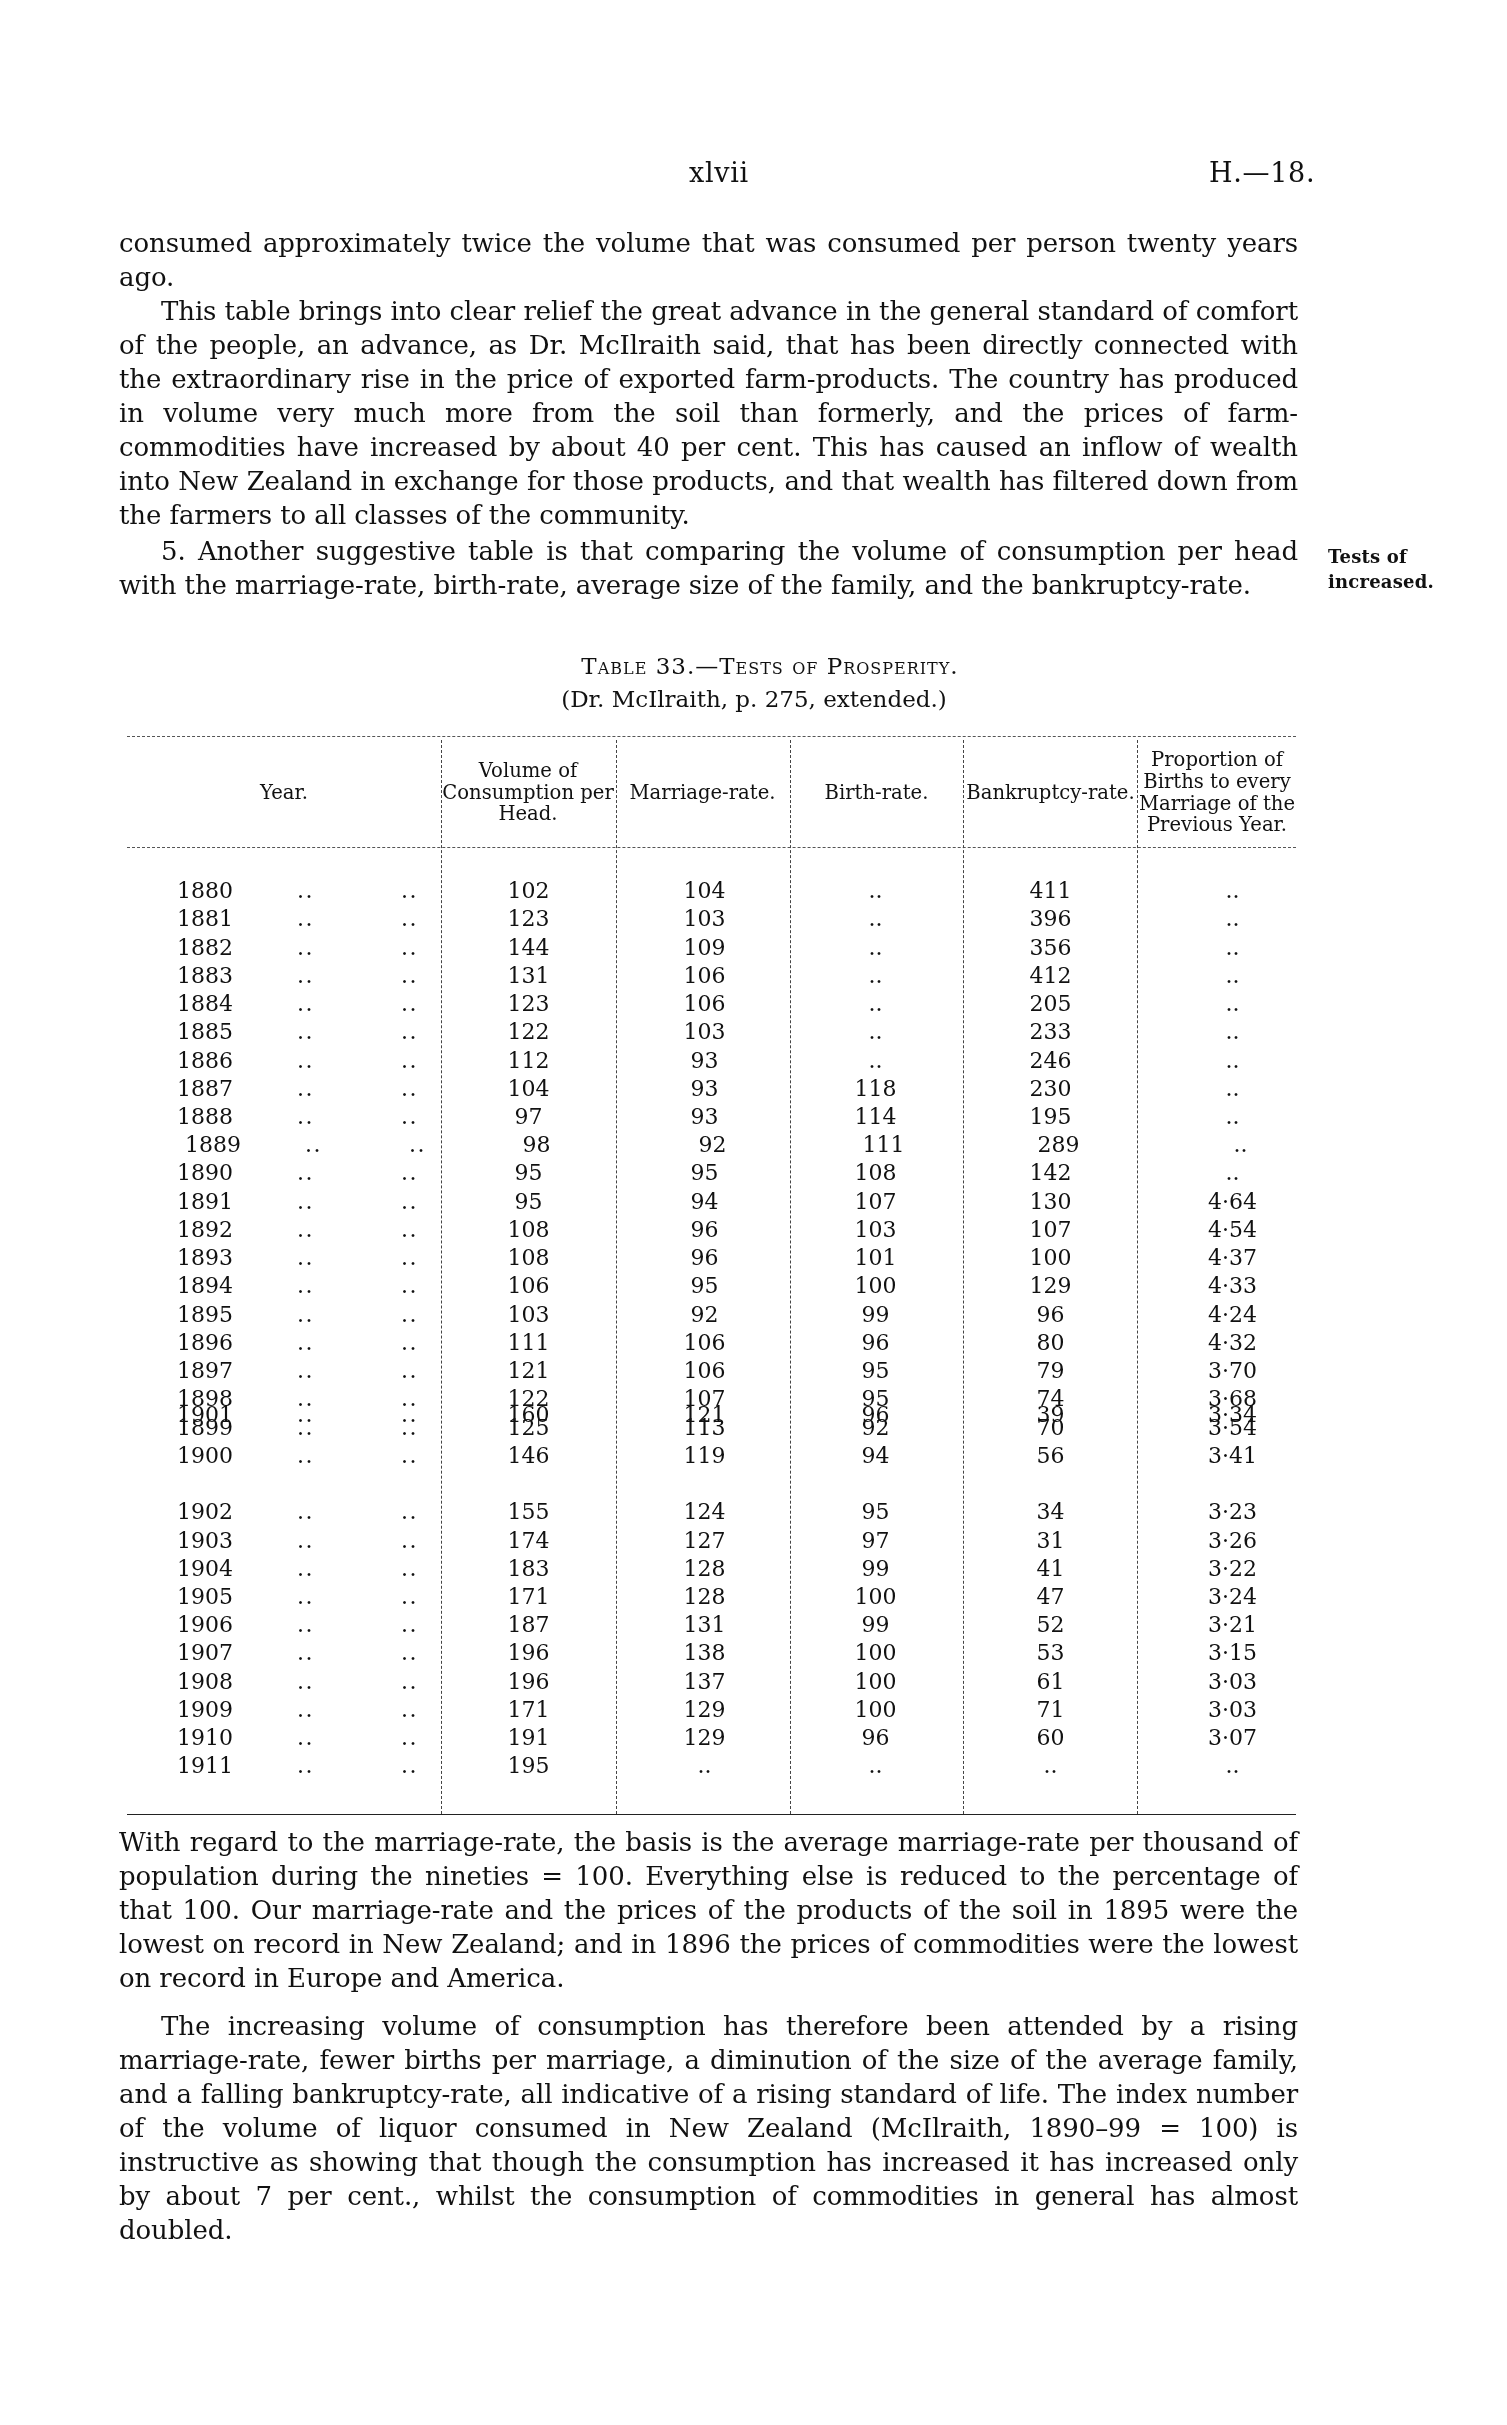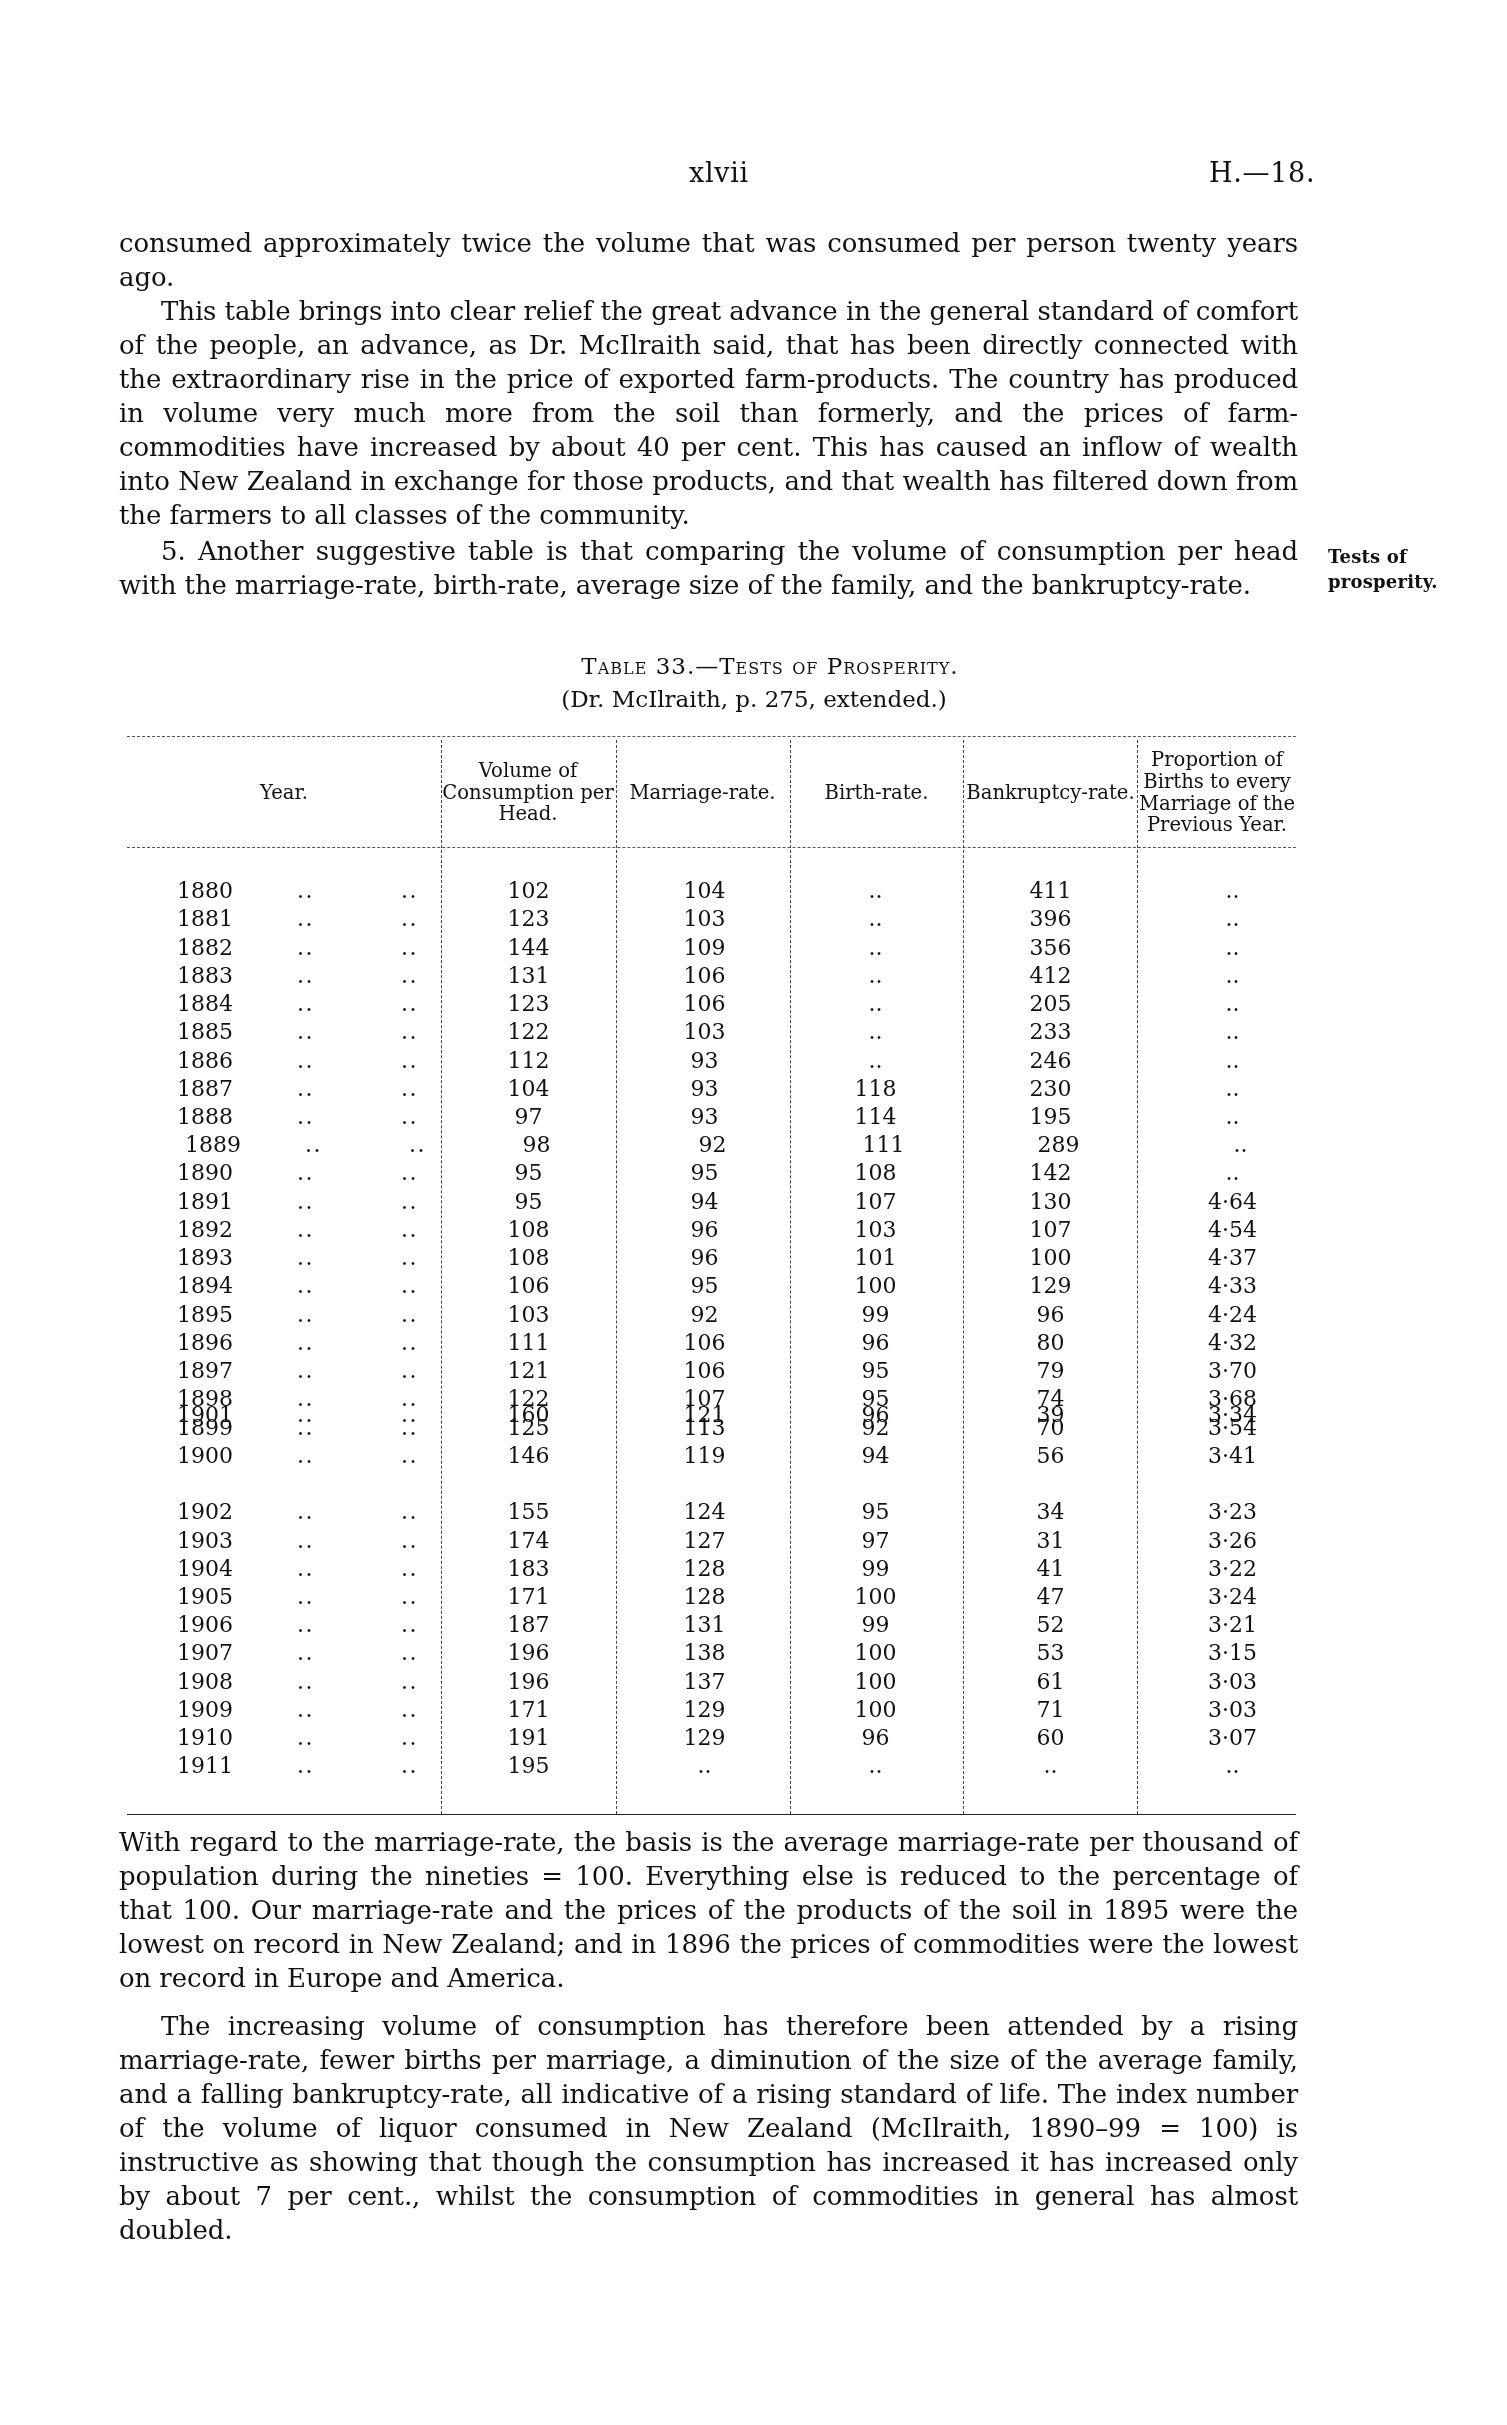--- a/index.html
+++ b/index.html
@@ -52,21 +52,21 @@
 
 <div class="abs runhead" id="page-num">xlvii</div>
 <div class="abs runhead" id="doc-ref">H.—18.</div>
 
 <div class="para" style="top:226px;">consumed approximately twice the volume that was consumed per person twenty years ago.</div>
 <div class="para" style="top:294px;"><span class="indent"></span><span>This table brings into clear relief the great advance in the general standard of comfort of the people, an advance, as Dr. McIlraith said, that has been directly connected with the extraordinary rise in the price of exported farm-products. The country has produced in volume very much more from the soil than formerly, and the prices of farm-commodities have increased by about 40 per cent. This has caused an inflow of wealth into New Zealand in exchange for those products, and that wealth has filtered down from the farmers to all classes of the community.</span></div>
 <div class="para" style="top:534px;"><span class="indent"></span><span>5. Another suggestive table is that comparing the volume of consumption per head with the marriage-rate, birth-rate, average size of the family, and the bankruptcy-rate.</span></div>
 
 <div class="sidenote" style="top:546px;">
   <div>Tests of</div>
-  <div style="margin-top:2.7px;">prosperity.</div>
+  <div style="margin-top:2.7px;">increased.</div>
 </div>
 
 <div class="table-title sc" style="top:653px;">Table 33.—Tests of Prosperity.</div>
 <div class="table-title" style="top:686px;">(Dr. McIlraith, p. 275, extended.)</div>
 
 <div class="rule thin" style="top:736px; left:127px; width:1169px;"></div>
 <div class="rule thin" style="top:847px; left:127px; width:1169px;"></div>
 <div class="rule" style="top:1814px; left:127px; width:1169px;"></div>
 
 <div class="vline" style="left:441px; top:740px; height:1074px;"></div>

